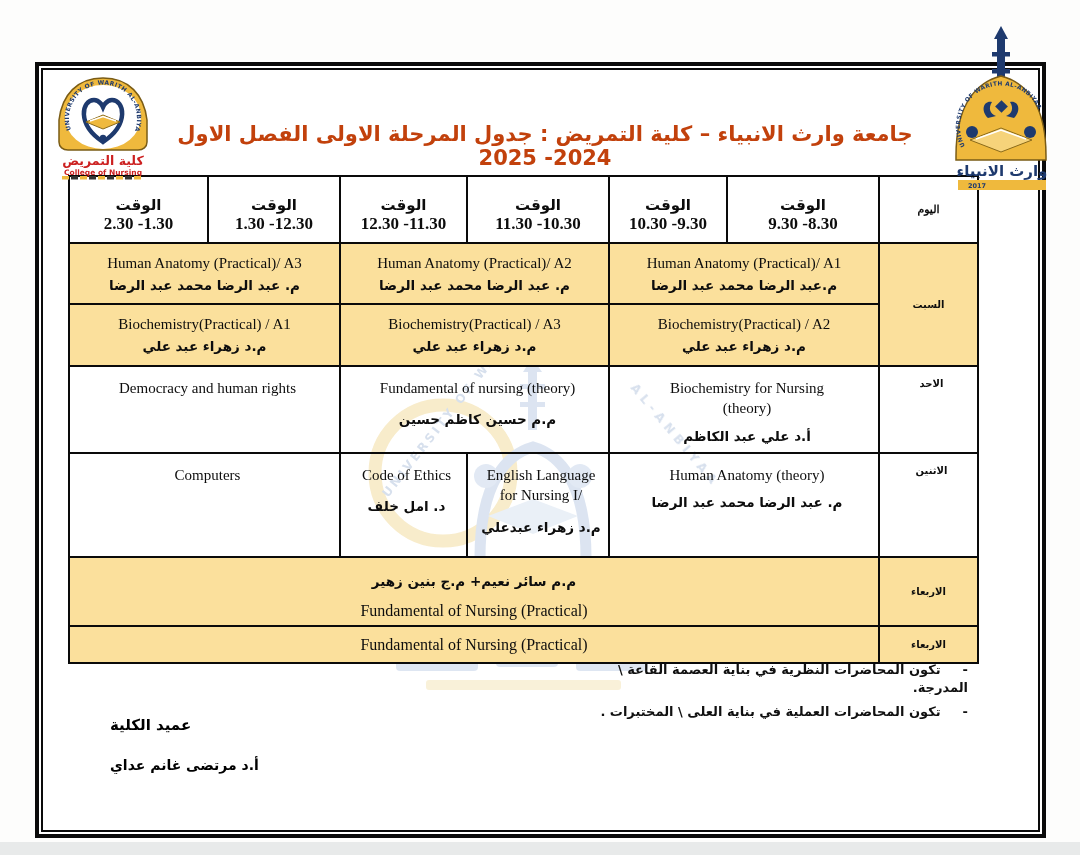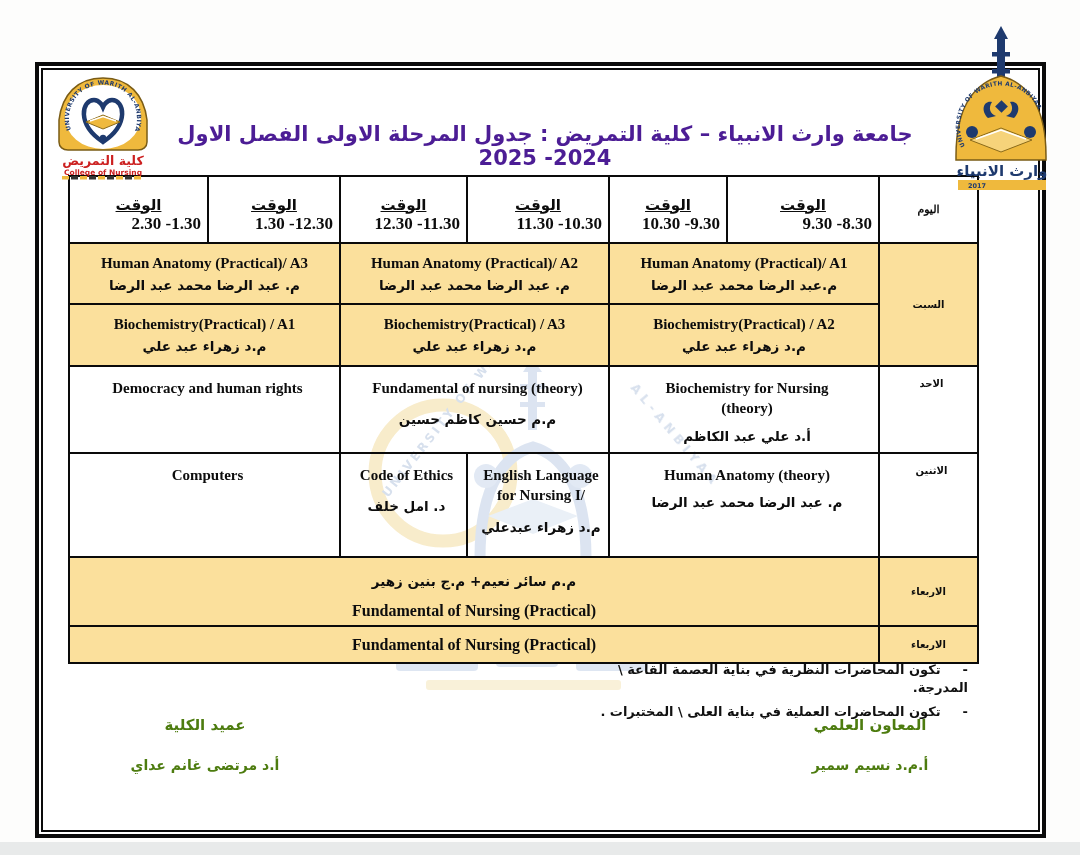--- a/index.html
+++ b/index.html
@@ -18,21 +18,21 @@
   .frame{
     position:absolute;left:35px;top:62px;width:1003px;height:768px;
     background:#ffffff;border:4px solid #0a0a0a;
   }
   .frame-inner{position:absolute;inset:2px;border:2px solid #0a0a0a;pointer-events:none;}
 
   
   .doc-title{
     position:absolute;left:175px;top:122px;width:740px;
     text-align:center;direction:rtl;
-    font-size:21px;font-weight:bold;color:#4c1d95;
+    font-size:21px;font-weight:bold;color:#c2410c;
     font-family:"DejaVu Sans","Liberation Serif",sans-serif;
     z-index:3;
   }
 
   
   .logo{position:absolute;z-index:4;}
   .logo-college{left:44px;top:76px;}
   .logo-univ{left:944px;top:26px;}
   svg text{font-family:"DejaVu Sans",sans-serif;}
 
@@ -54,50 +54,50 @@
   .yellow{background:#fbe09c !important;}
   tr.r-head{height:67px;}
   tr.r-sat1{height:61px;}
   tr.r-sat2{height:62px;}
   tr.r-sun{height:87px;}
   tr.r-mon{height:104px;}
   tr.r-tue{height:69px;}
   tr.r-wed{height:37px;}
   tr.r-sun td,tr.r-mon td{vertical-align:top;padding-top:11px;padding-left:12px;}
 
-  .hdr-lbl{font-size:15px;font-family:"DejaVu Sans",sans-serif;margin-top:10px;text-decoration:underline;}
-  .hdr-slot{font-size:17px;direction:ltr;font-family:"Liberation Serif",serif;text-align:right;}
+  .hdr-lbl{font-size:15px;font-family:"DejaVu Sans",sans-serif;margin-top:10px;}
+  .hdr-slot{font-size:17px;direction:ltr;font-family:"Liberation Serif",serif;}
   th.day-h{vertical-align:top;padding-top:14px;font-size:11px;font-family:Liberation Sans, sans-serif;margin-top:14px;}
   td.day-c{font-size:10px;font-family:"DejaVu Sans",sans-serif;}
   td.day-top{vertical-align:top;padding-top:14px;}
 
   .en-line{
     direction:ltr;font-size:15px;line-height:1.35;
-    font-family:"Liberation Serif",serif;font-weight:bold;text-align:center;
+    font-family:"Liberation Serif",serif;font-weight:normal;text-align:center;
   }
   .ar-line{
     direction:rtl;font-size:13.5px;line-height:1.3;margin-top:4px;
     font-family:"DejaVu Sans",sans-serif;font-weight:bold;
   }
   .gap-s{margin-top:9px;}
   .gap-m{margin-top:13px;}
   .narrow{max-width:185px;margin:0 auto;}
 
   
   .notes{
     position:absolute;left:596px;top:661px;width:372px;z-index:3;
     direction:rtl;text-align:right;
     font-size:13px;font-family:"DejaVu Sans",sans-serif;font-weight:bold;color:#111;
   }
   .note-line{margin-bottom:7px;line-height:1.35;}
   .note-dash{display:inline-block;margin-left:22px;}
 
   
-  .sig{position:absolute;z-index:3;text-align:center;direction:rtl;
-       font-family:"DejaVu Sans",sans-serif;font-weight:bold;color:#4d7c0f;}
+  .sig{position:absolute;z-index:3;text-align:left;direction:rtl;
+       font-family:"DejaVu Sans",sans-serif;font-weight:bold;color:#000000;}
   .sig-right{left:780px;top:716px;width:180px;}
   .sig-left{left:110px;top:716px;width:190px;}
   .sig-title{font-size:15px;}
   .sig-name{font-size:14px;margin-top:23px;}
 </style>
 </head>
 <body>
 
 <div id="page">
 
@@ -305,23 +305,19 @@
 
   <div class="notes">
     <div class="note-line">
       <span class="note-dash">-</span><span>تكون المحاضرات النظرية في بناية العصمة القاعة \ المدرجة.</span>
     </div>
     <div class="note-line">
       <span class="note-dash">-</span><span>تكون المحاضرات العملية في بناية العلى \ المختبرات .</span>
     </div>
   </div>
 
-  <div class="sig sig-right">
-    <div class="sig-title">المعاون العلمي</div>
-    <div class="sig-name">أ.م.د نسيم سمير</div>
-  </div>
   <div class="sig sig-left">
     <div class="sig-title">عميد الكلية</div>
     <div class="sig-name">أ.د مرتضى غانم عداي</div>
   </div>
 
   <div class="scan-strip"></div>
 </div>
 
 </body></html>

